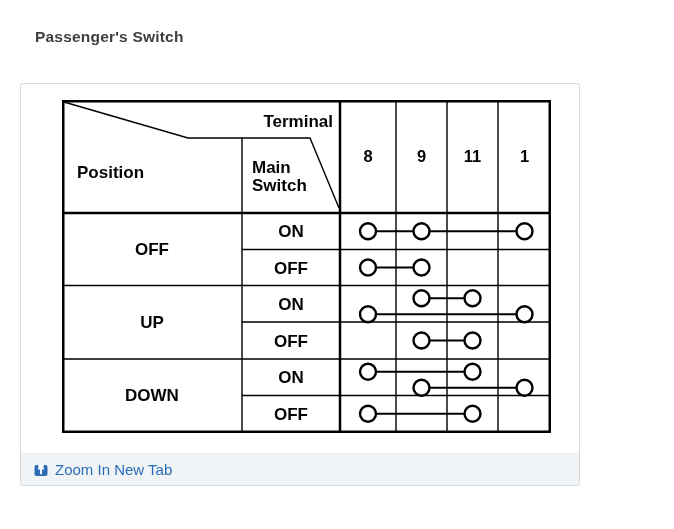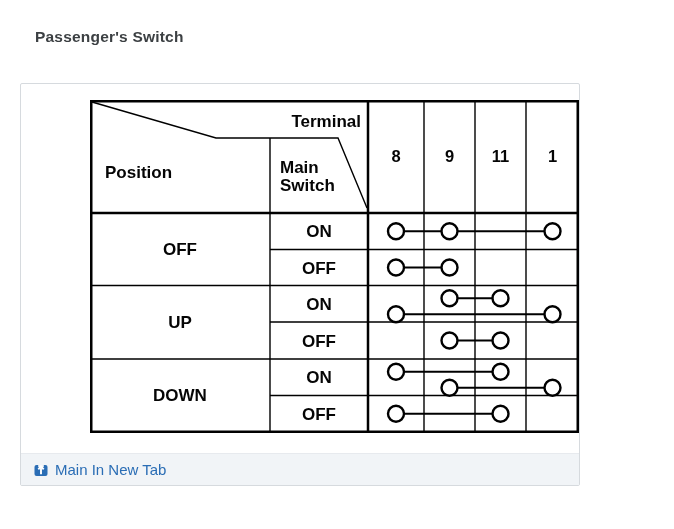--- a/index.html
+++ b/index.html
@@ -9,21 +9,21 @@
     position:absolute;left:19px;top:12px;margin:16px;
     font-size:15.5px;font-weight:bold;color:#3c4043;letter-spacing:.2px;
   }
 
   .figure-card{
     position:absolute;left:20px;top:83px;width:560px;height:403px;
     background:#ffffff;border:1px solid #d6dade;border-radius:2px;
     box-sizing:border-box;
   }
 
-  .diagram-wrap{position:absolute;left:41px;top:16px;width:489px;height:333px;margin-left:28px;}
+  .diagram-wrap{position:absolute;left:41px;top:16px;width:489px;height:333px;}
 
   
   .tbl-outer{fill:none;stroke:#000;stroke-width:2.5;}
   .grid-thick{fill:none;stroke:#000;stroke-width:2.5;}
   .grid-thin{fill:none;stroke:#000;stroke-width:1.4;}
   .tbl-text{font-family:"Liberation Sans",sans-serif;font-weight:bold;font-size:17px;fill:#050505;}
   .tbl-num{font-size:16.5px;}
   .conn-line{stroke:#000;stroke-width:2;}
   .conn-circle{fill:#ffffff;stroke:#000;stroke-width:2.4;}
 
@@ -109,17 +109,17 @@
   </div>
 
   <div class="footer-bar">
     <a class="footer-link">
       <svg width="14" height="14" viewBox="0 0 14 14">
         <rect x="0.5" y="2" width="13" height="11" rx="2" fill="#2a6db5"></rect>
         <rect x="4.2" y="1" width="5.6" height="3" fill="#f1f4f7"></rect>
         <path d="M7 11.2 V4" stroke="#ffffff" stroke-width="1.9" fill="none"></path>
         <path d="M4.3 6.3 L7 3.2 L9.7 6.3" stroke="#ffffff" stroke-width="1.9" fill="none"></path>
       </svg>
-      <span>Main In New Tab</span>
+      <span>Zoom In New Tab</span>
     </a>
   </div>
 
 </div>
 
 </body></html>

